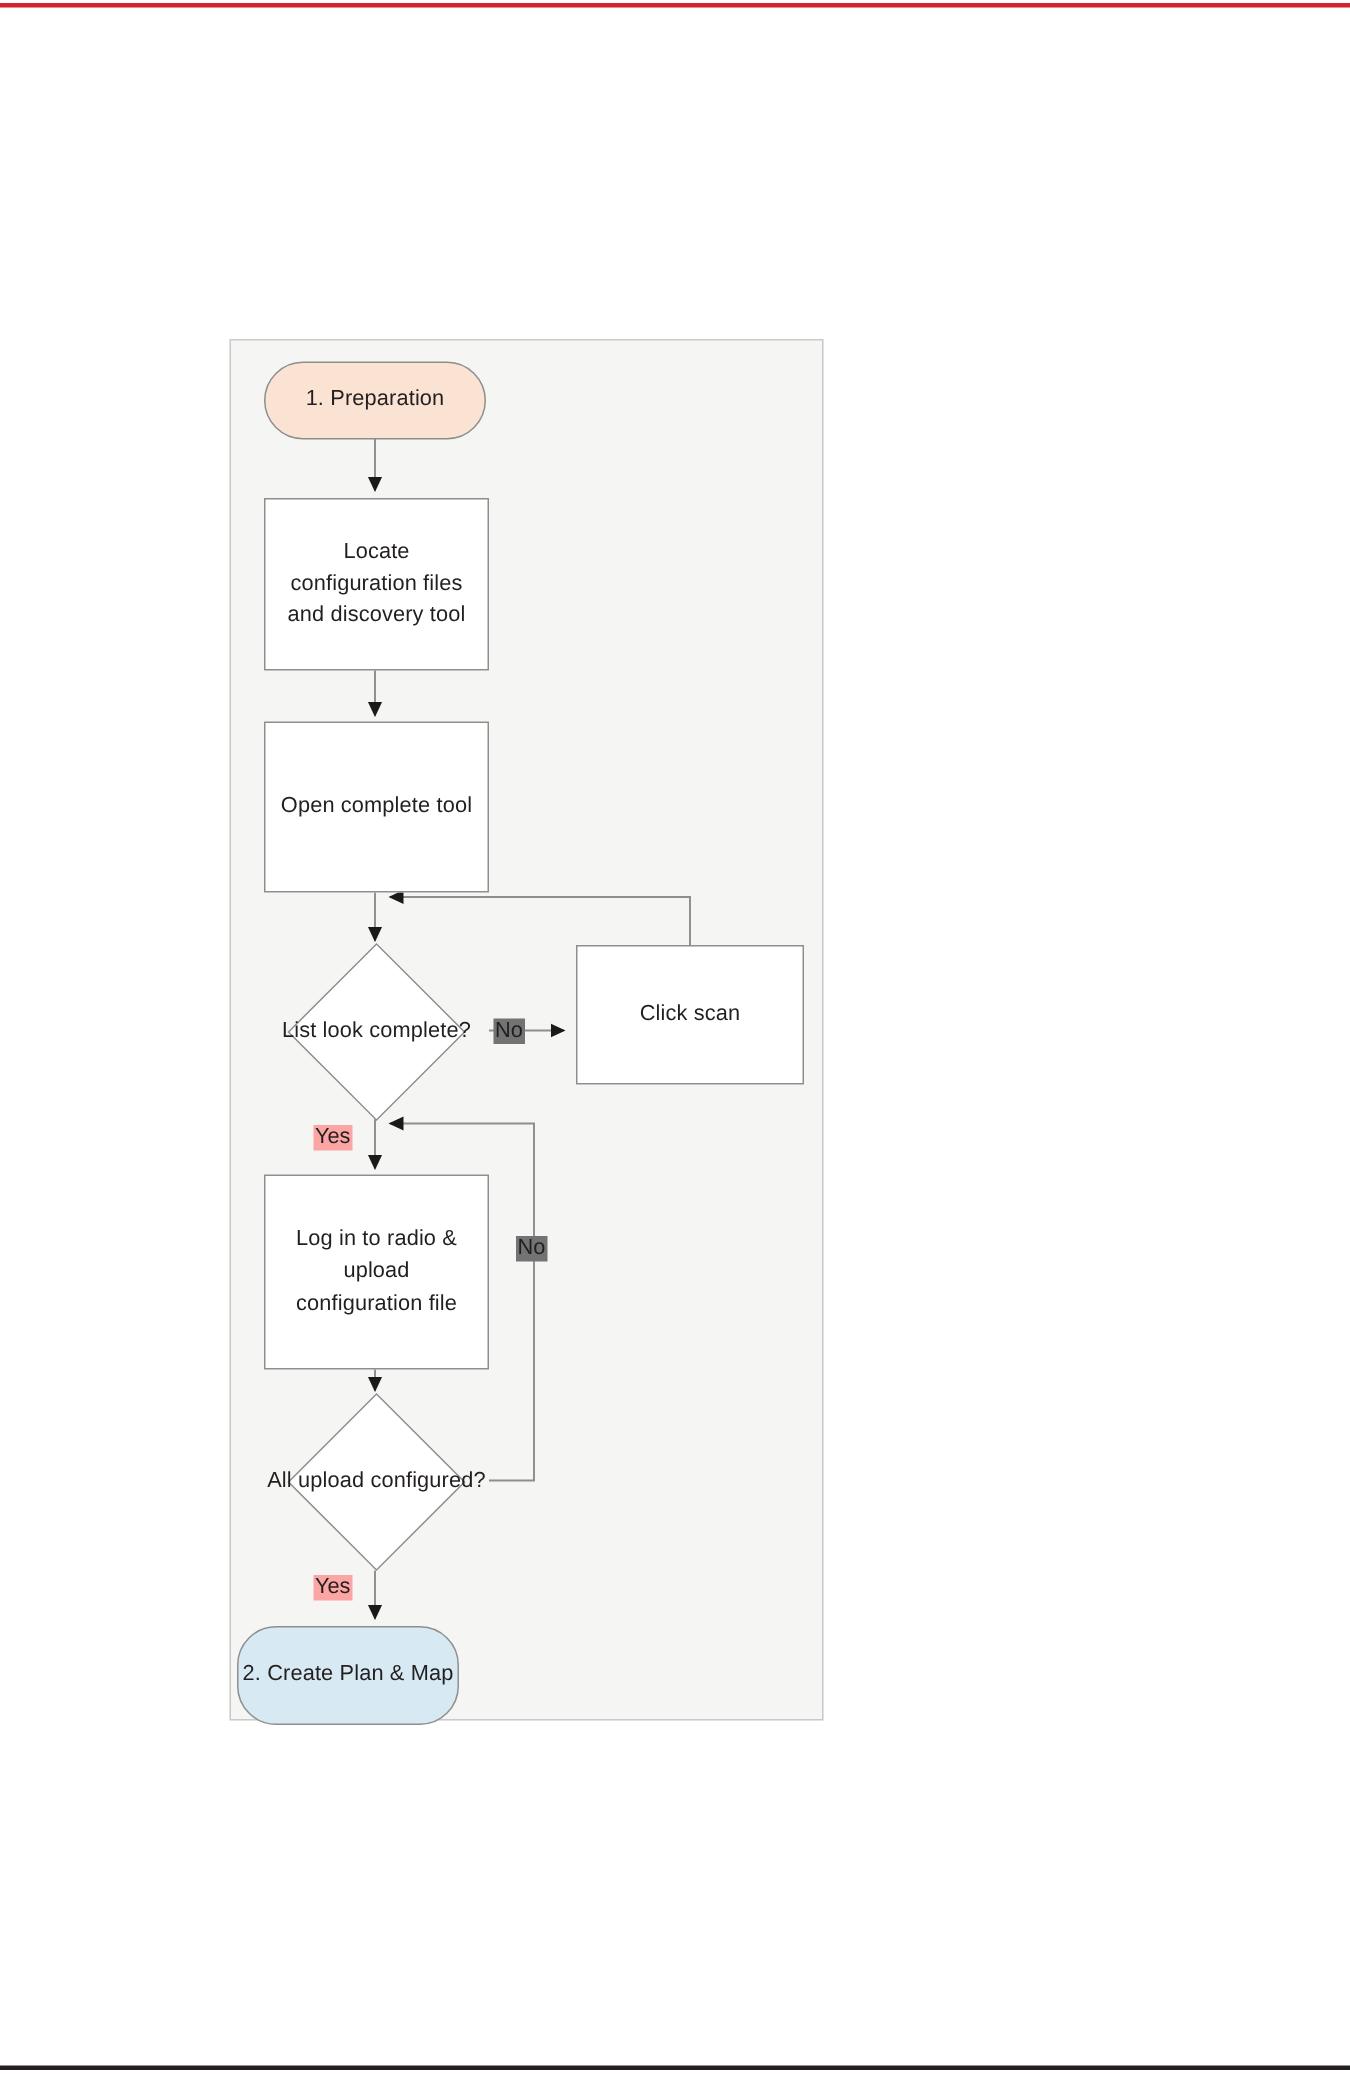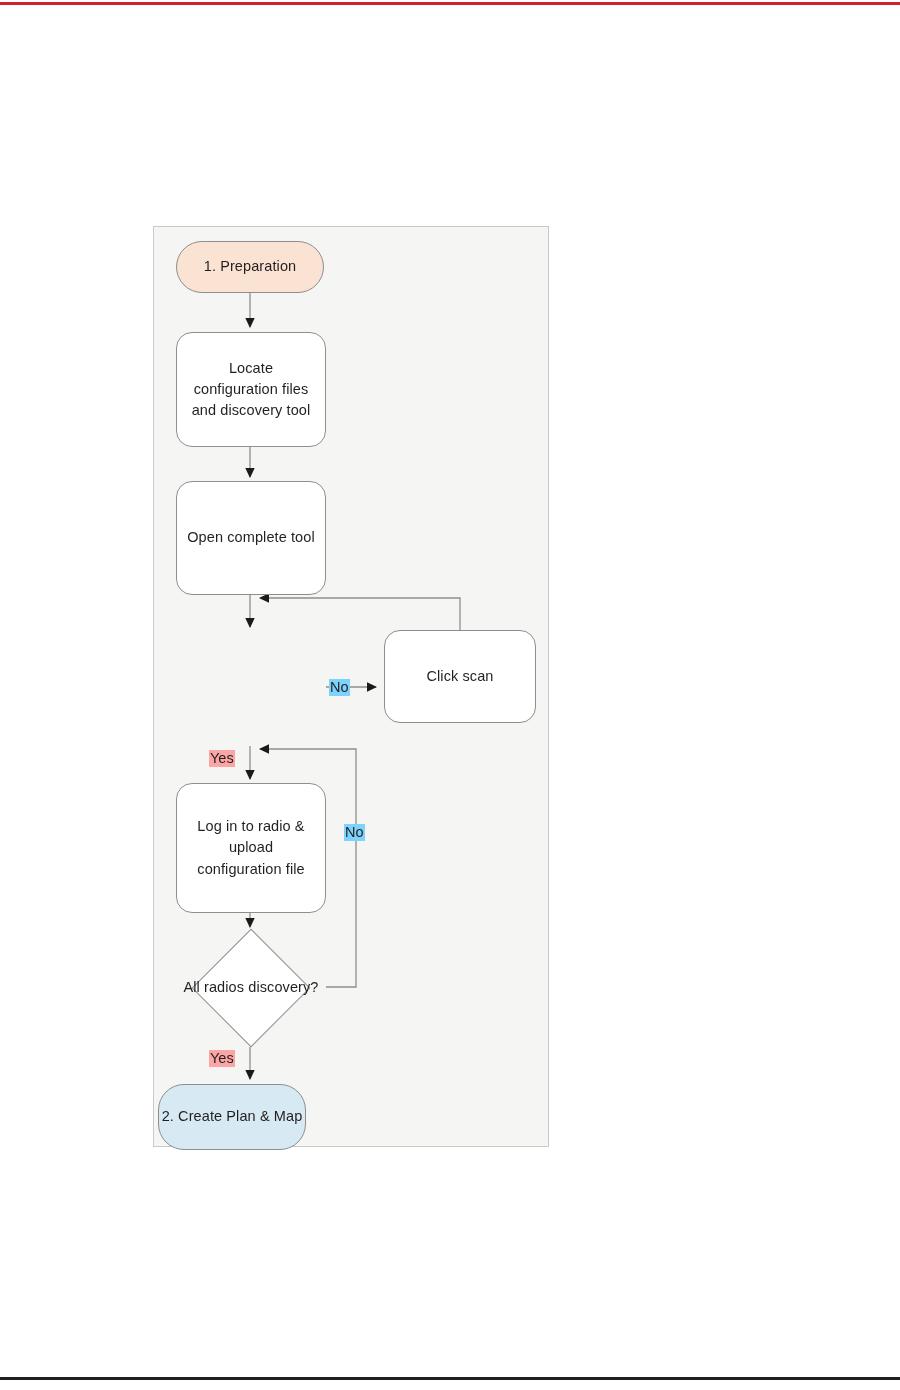--- a/index.html
+++ b/index.html
@@ -57,21 +57,20 @@
     position: absolute;
     box-sizing: border-box;
     display: flex;
     align-items: center;
     justify-content: center;
     text-align: center;
     color: #231f20;
     font-size: 14.5px;
     line-height: 1.45;
     letter-spacing: .1px;
-    border-radius: 16px;
   }
 
   .node-terminator {
     border: 1px solid #8e8e8e;
     border-radius: 26px;
   }
   .n-start { background: #fbe3d4; }
   .n-end   { background: #d7e9f2; }
 
   .node-process {
@@ -98,21 +97,21 @@
     z-index: 2;
     width: 100%;
     text-align: center;
   }
 
   
   .edge-label {
     position: absolute;
     font-size: 14.5px;
     color: #231f20;
-    background: #7dd3fc;
+    background: #737373;
     padding: 0 1px;
     white-space: nowrap;
     line-height: 1.2;
   }
   .edge-label.on-canvas {
     background: #fca5a5;
   }
 </style>
 </head>
 <body>
@@ -155,32 +154,36 @@
   </div>
 
   <div class="node node-process" style="left:22px; top:105px; width:150px; height:115px;">
     <span>Locate configuration files and discovery tool</span>
   </div>
 
   <div class="node node-process" style="left:22px; top:254px; width:150px; height:114px;">
     <span>Open complete tool</span>
   </div>
 
+  <div class="node node-decision" style="left:22px; top:403px; width:150px; height:116px;">
+    <span class="dia-shape" style="width:82px; height:82px;"></span>
+    <span class="dia-label">List look complete?</span>
+  </div>
 
   <div class="node node-process" style="left:230px; top:403px; width:152px; height:93px;text-align:center;">
     <span>Click scan</span>
   </div>
 
   <div class="node node-process" style="left:22px; top:556px; width:150px; height:130px;">
     <span>Log in to radio &amp; upload configuration file</span>
   </div>
 
   <div class="node node-decision" style="left:22px; top:703px; width:150px; height:116px;">
     <span class="dia-shape" style="width:82px; height:82px;"></span>
-    <span class="dia-label">All radios discovery?</span>
+    <span class="dia-label">All upload configured?</span>
   </div>
 
   <div class="node node-terminator n-end" style="left:4px; top:857px; width:148px; height:66px;">
     <span>2. Create Plan &amp; Map</span>
   </div>
 
   <span class="edge-label" style="left:175px; top:452px;">No</span>
 
   <span class="edge-label on-canvas" style="left:55px; top:523px;">Yes</span>
 

